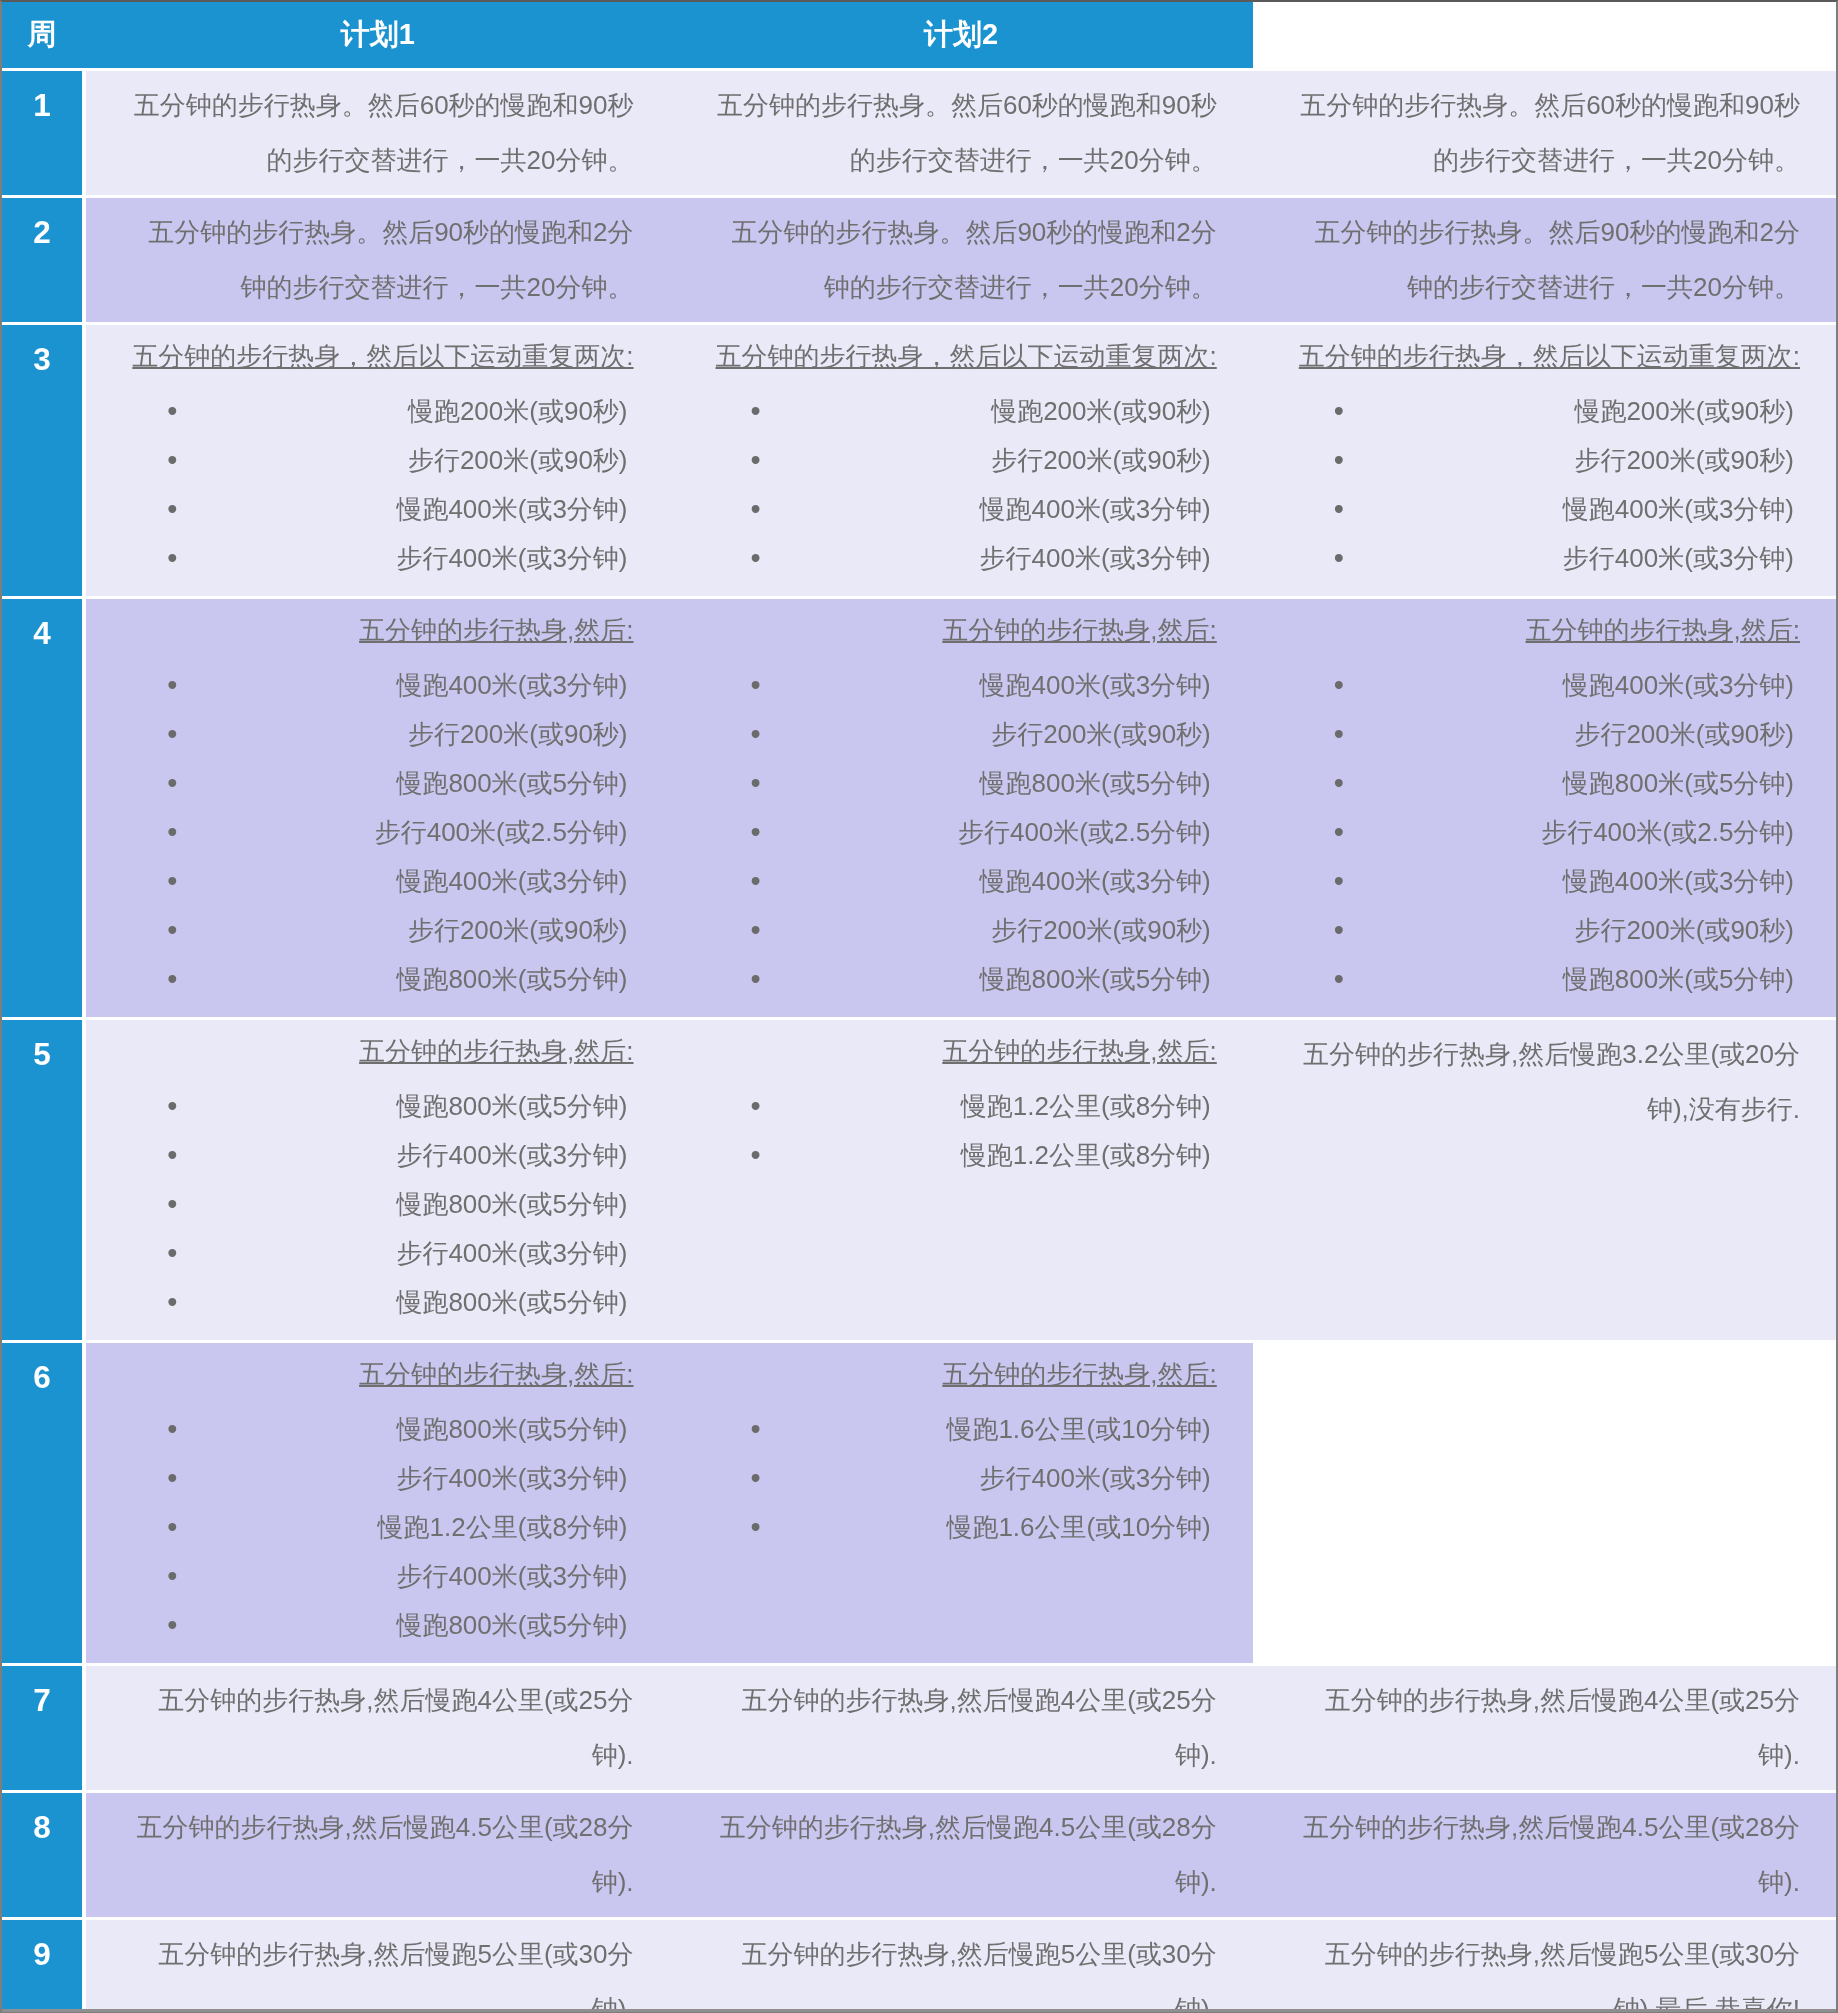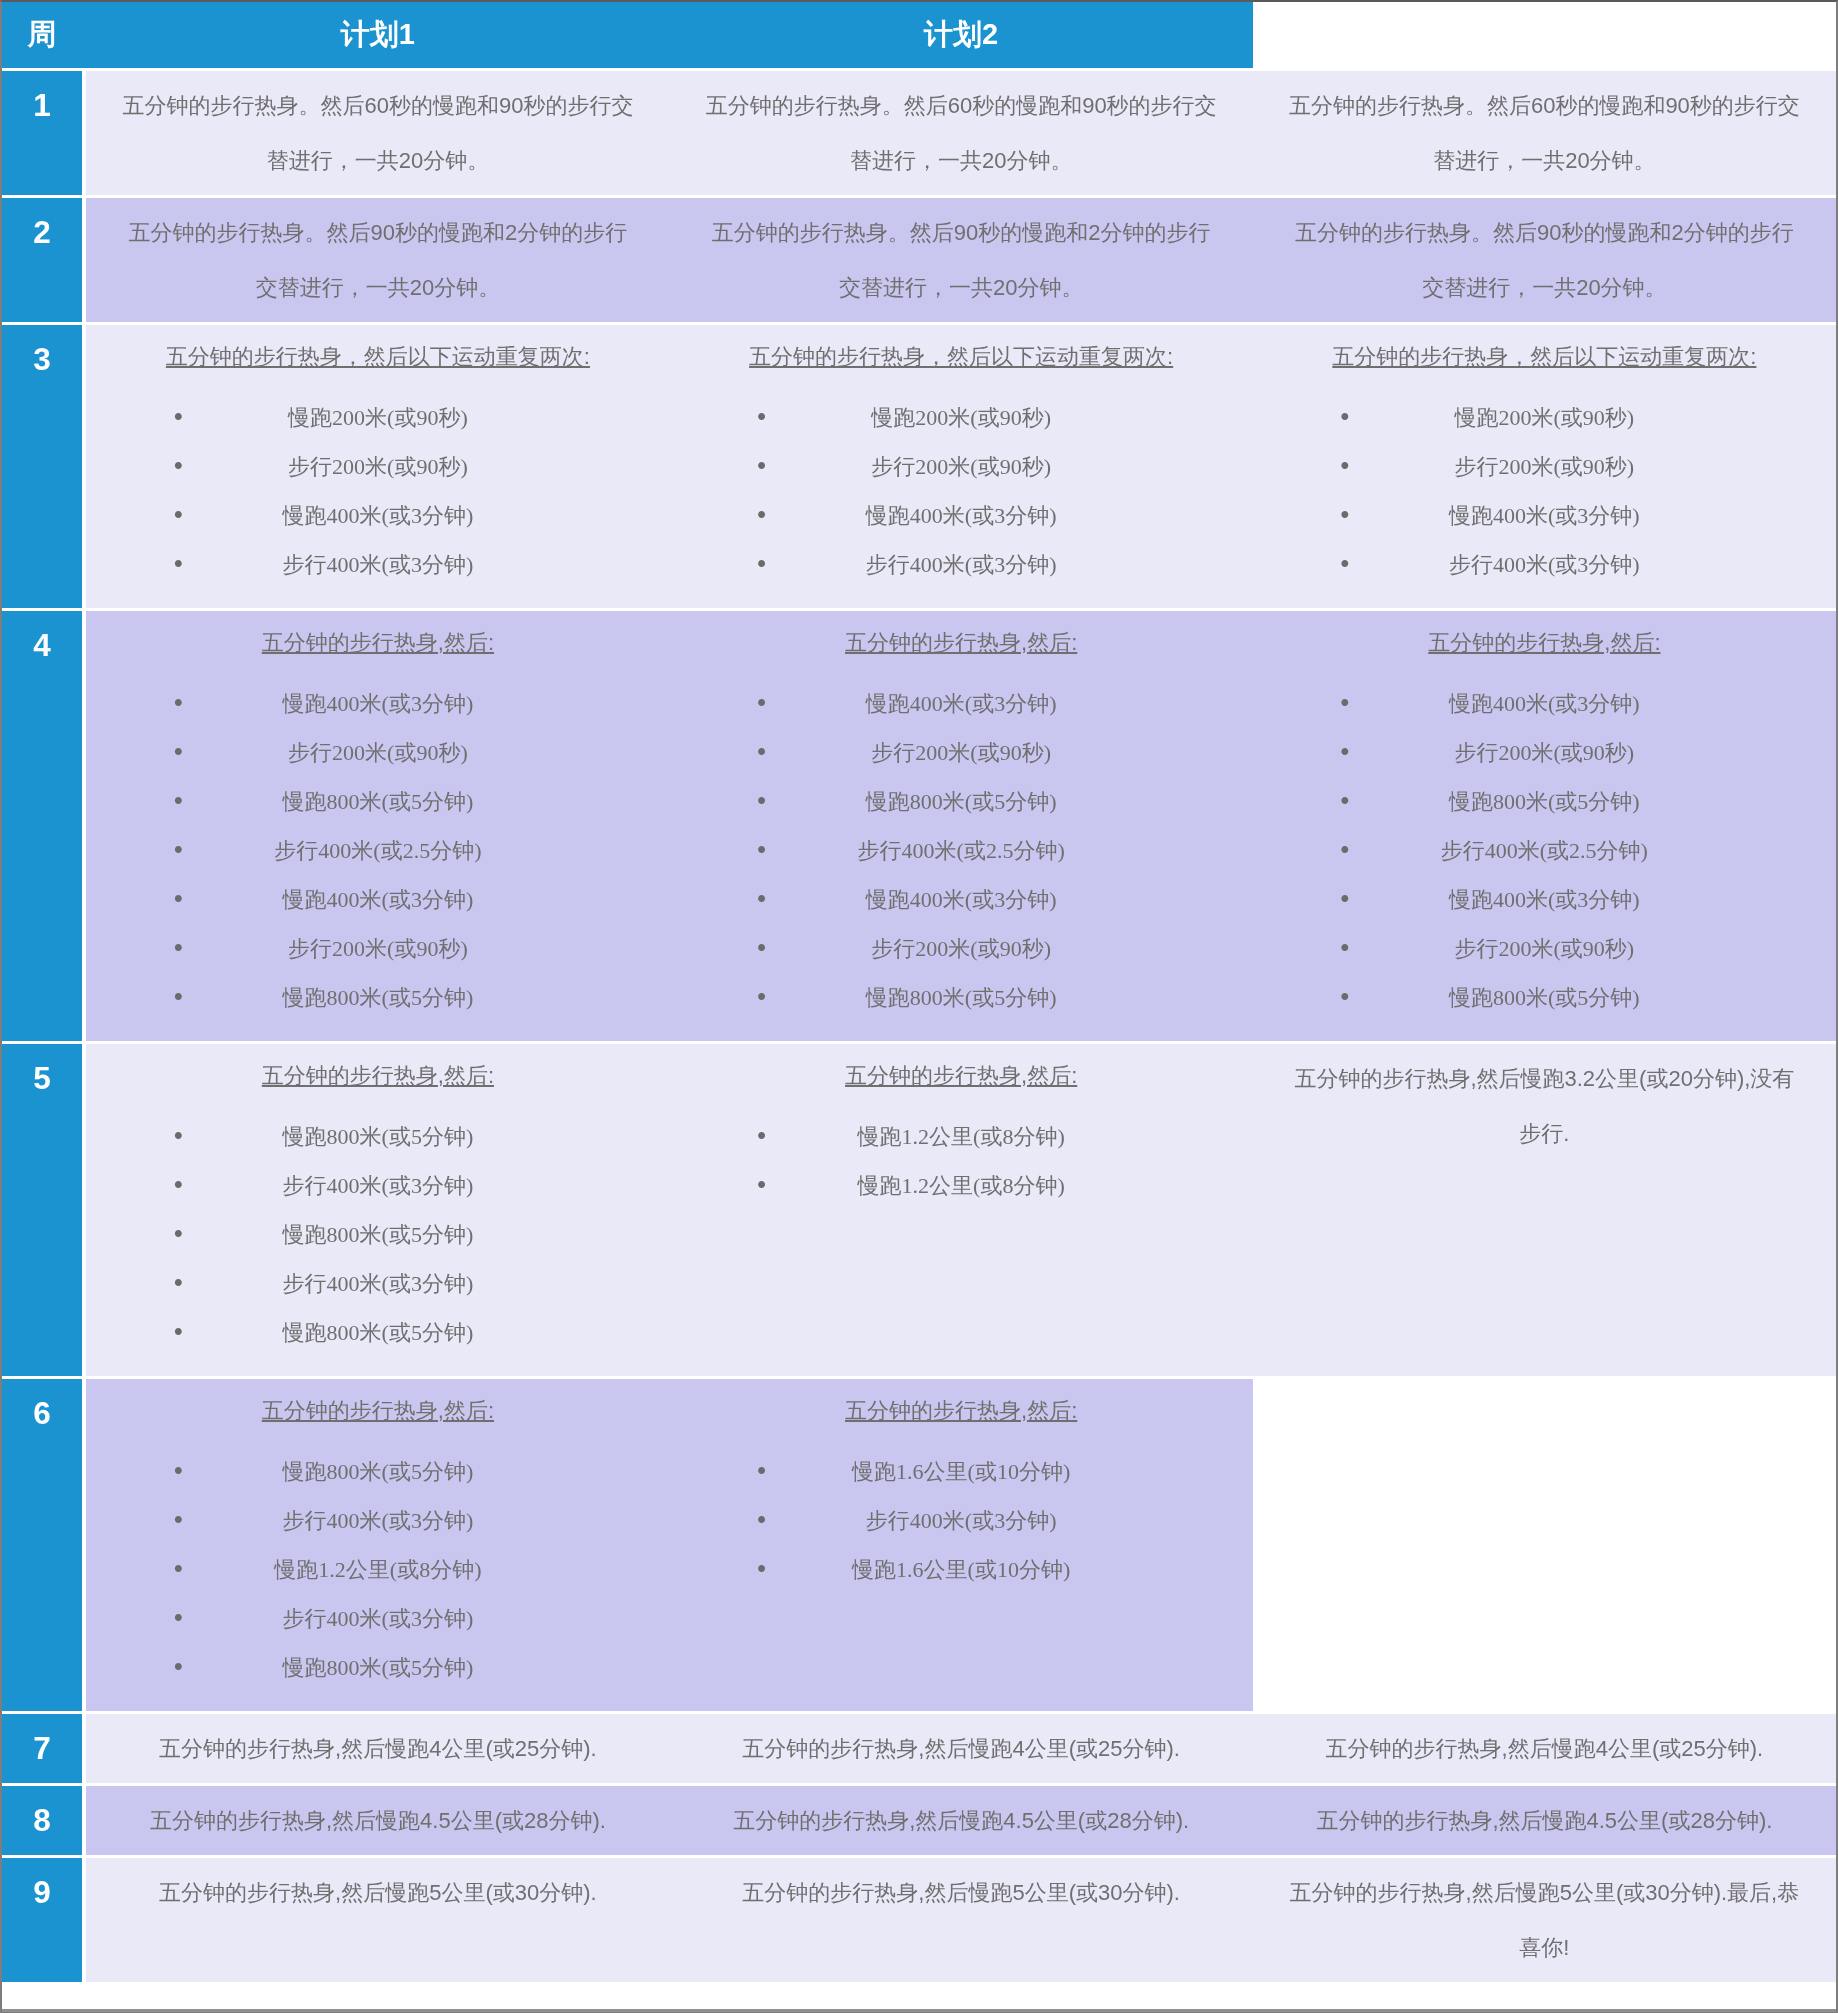--- a/index.html
+++ b/index.html
@@ -35,38 +35,38 @@
     color: #ffffff;
     font-weight: bold;
     font-size: 31.5px;
     text-align: center;
     padding-top: 12px;
     line-height: 44px;
   }
   .gap-col { background: #ffffff; }
   .cell {
     color: #6f6f6f;
-    font-size: 22px;
+    font-size: 26px;
     padding: 6.8px 36px;
     box-sizing: border-box;
-    text-align: center;
+    text-align: right;
   }
   .row-light .cell { background: var(--light); }
   .row-dark  .cell { background: var(--dark); }
   .cell p {
     margin: 0;
     line-height: 55px;
   }
   .cell .intro {
     line-height: 49px;
     text-decoration: underline;
   }
   .cell ul {
     list-style: none;
-    margin: 12px; padding: 0; font-family: Liberation Serif, serif;
+    margin: 6px; padding: 0;
   }
   .cell li {
     position: relative;
     line-height: 49px;
   }
   .cell li::before {
     content: "•";
     position: absolute;
     left: 39px;
     color: #6b6b6b;

